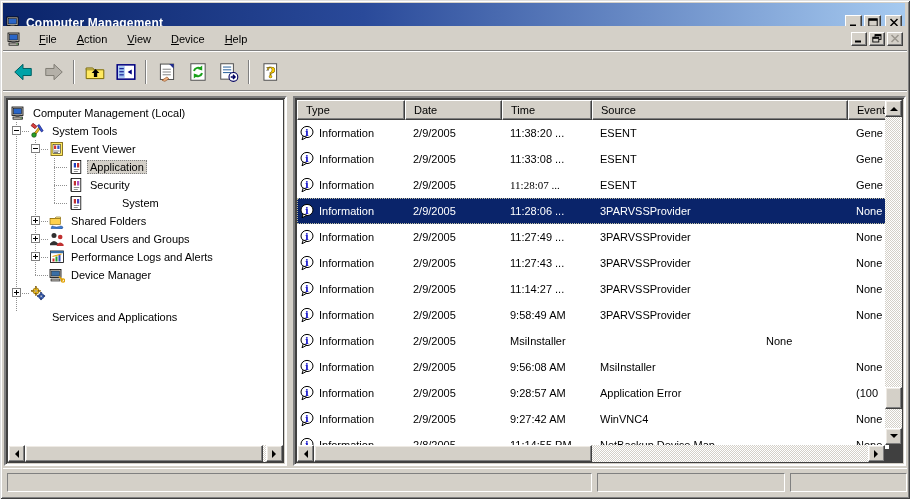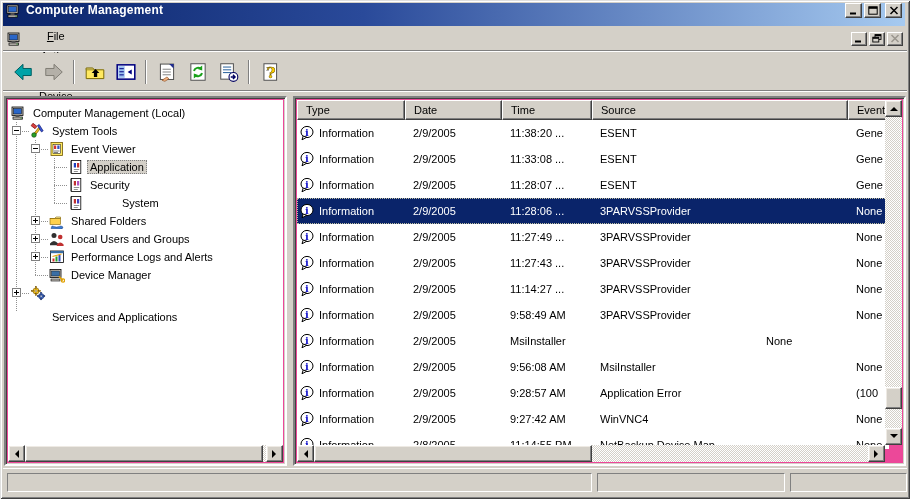--- a/index.html
+++ b/index.html
@@ -4,51 +4,51 @@
 <style>
   * { margin:0; padding:0; box-sizing:border-box; }
   html,body { background:#808080; }
   body { font-family:"Liberation Sans", sans-serif; }
   .window { position:relative; width:910px; height:499px; background:#d4d0c8;
     box-shadow: inset 1px 1px 0 #dfdfdf, inset -1px -1px 0 #404040, inset 2px 2px 0 #fff, inset -2px -2px 0 #808080; }
 
   
   .titlebar { position:absolute; left:3px; top:3px; right:5px; height:39px;
     background:linear-gradient(90deg,#0a246a 0%,#2a4a9a 40%,#a6caf0 100%);
-    display:flex; align-items:flex-start; padding:0 3px; }
+    display:flex; align-items:center; padding:0 3px; }
   .titlebar .wicon { width:16px; height:16px; margin-right:4px; flex:none; }
   .title-text { color:#fff; font-weight:bold; font-size:12px; letter-spacing:.2px; white-space:nowrap; }
   .caption-btns { margin-left:auto; display:flex; gap:2px; }
   .cbtn { width:17px; height:15px; background:#d4d0c8; display:flex; align-items:center; justify-content:center;
     border:1px solid; border-color:#fff #404040 #404040 #fff; box-shadow:inset -1px -1px 0 #808080; }
   .cbtn svg { width:10px; height:9px; }
   .cbtn.closeb { margin-left:2px; }
 
   
   .menubar { position:absolute; left:3px; top:26px; right:3px; height:26px; background:#d4d0c8;
     display:flex; align-items:center; padding:0 2px;
     border-bottom:1px solid #fff; box-shadow:0 -1px 0 #808080 inset; }
   .menubar .wicon { width:16px; height:16px; margin:0 6px 0 2px; flex:none; }
-  .menu-items { display:flex; align-items:center; height:100%;flex-direction:column; }
+  .menu-items { display:flex; align-items:center; height:100%; }
   .menu-item { display:inline-block; padding:4px 10px; font-size:11px; color:#000; cursor:default; }
   .menu-item::first-letter { text-decoration:underline; }
   .mdi-btns { margin-left:auto; display:flex; gap:2px; padding-right:2px; }
   .mdi-btns .cbtn { width:16px; height:14px; }
 
   
   .toolbar { position:absolute; left:3px; top:53px; right:3px; height:39px; background:#d4d0c8;
     display:flex; align-items:center; padding:0 4px;
     border-bottom:1px solid #fff; box-shadow:0 -1px 0 #808080 inset; }
   .tbtn { width:31px; height:30px; display:flex; align-items:center; justify-content:center; }
   .tbtn .tico { width:22px; height:22px; }
   .tico svg { width:100%; height:100%; }
   .tsep { width:2px; height:24px; margin:0 4px; border-left:1px solid #808080; border-right:1px solid #fff; }
 
   
-  .pane { position:absolute; top:96px; height:370px; background:#ec4899;
+  .pane { position:absolute; top:96px; height:370px; background:#404040;
     border:2px solid; border-color:#808080 #fff #fff #808080;
     box-shadow: inset 1px 1px 0 #404040, inset -1px -1px 0 #d4d0c8; }
   .leftpane  { left:4px;  width:283px; }
   .rightpane { left:293px; width:613px; }
   .splitter  { position:absolute; left:287px; top:96px; width:6px; height:370px; background:#d4d0c8; }
 
   
   .tree { position:absolute; left:2px; top:2px; right:2px; bottom:19px; overflow:hidden; background:#fff; padding-top:4px; }
   .trow { position:relative; height:18px; }
   .vline { position:absolute; width:1px; background-image:repeating-linear-gradient(to bottom,#909090 0 1px,transparent 1px 2px); }
@@ -466,21 +466,21 @@
         <div class="lrow">
           <div class="lcell" style="width: 108px;">
             <span class="lico"><svg viewBox="0 0 16 16">
                 <ellipse cx="8" cy="7" rx="6" ry="5.6" fill="#fff" stroke="#000" stroke-width="1"></ellipse>
                 <path d="M4.2 11 L3 14.8 L7.8 12.2 Z" fill="#fff" stroke="#000" stroke-width="1" stroke-linejoin="round"></path>
                 <text x="8" y="10.6" font-family="DejaVu Serif, serif" font-size="10" font-weight="bold" fill="#1414cc" text-anchor="middle">i</text>
               </svg></span>
             <span class="ltext">Information</span>
           </div>
           <div class="lcell pad" style="width: 97px;">2/9/2005</div>
-          <div class="lcell pad" style="width: 90px;">11:28:07 ...</div>
+          <div class="lcell pad" style="width: 90px; font-family: Liberation Serif, serif;">11:28:07 ...</div>
           <div class="lcell pad" style="width: 256px;">ESENT</div>
           <div class="lcell pad" style="width: 41px;">Gene</div>
         </div>
         <div class="lrow lsel">
           <div class="lcell" style="width: 108px;">
             <span class="lico"><svg viewBox="0 0 16 16">
                 <ellipse cx="8" cy="7" rx="6" ry="5.6" fill="#fff" stroke="#000" stroke-width="1"></ellipse>
                 <path d="M4.2 11 L3 14.8 L7.8 12.2 Z" fill="#fff" stroke="#000" stroke-width="1" stroke-linejoin="round"></path>
                 <text x="8" y="10.6" font-family="DejaVu Serif, serif" font-size="10" font-weight="bold" fill="#1414cc" text-anchor="middle">i</text>
               </svg></span>

